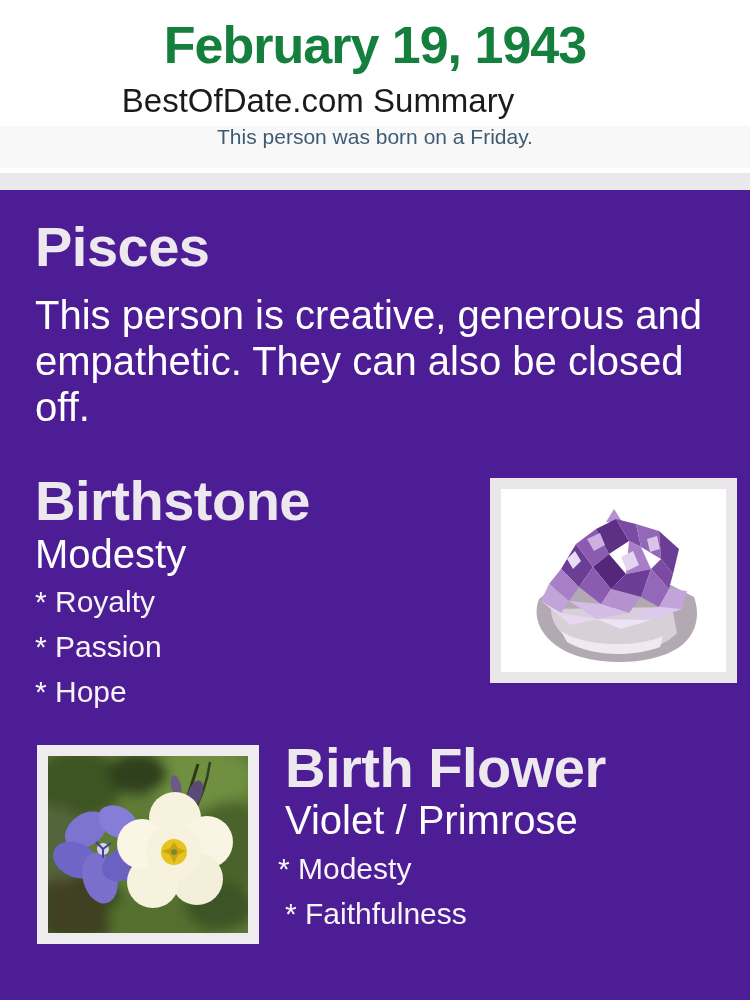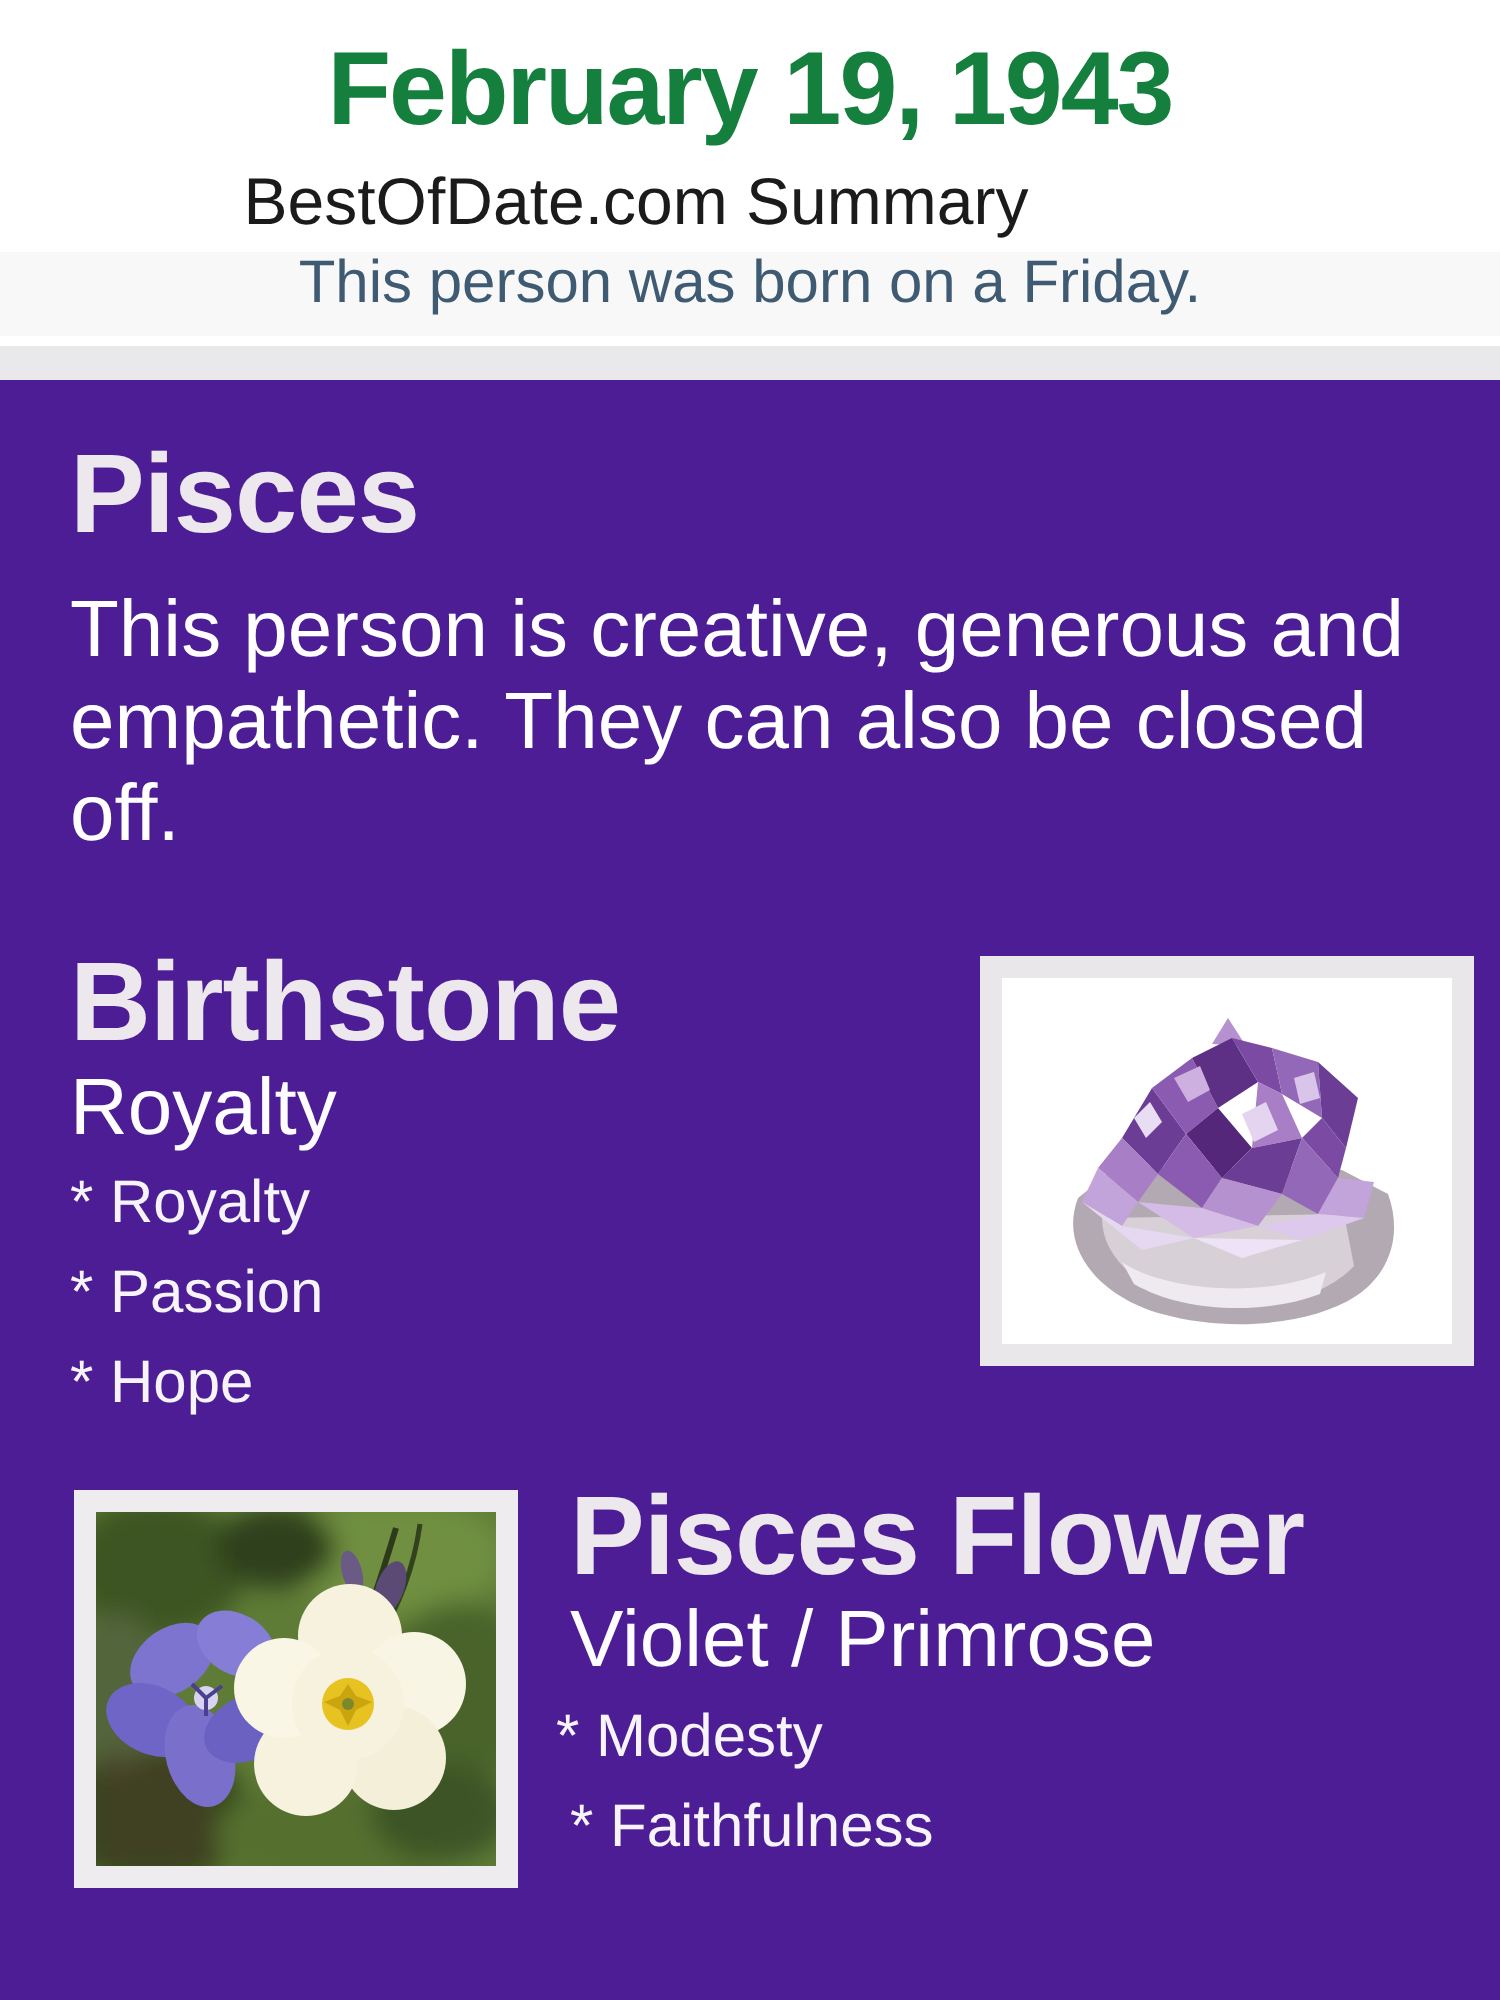--- a/index.html
+++ b/index.html
@@ -16,21 +16,21 @@
   }
   .site-summary{
     position:absolute;left:0;top:82px;width:636px;text-align:center;
     font-size:33px;font-weight:400;color:#1b1b1b;
   }
   .note-band{
     position:absolute;left:0;top:126px;width:750px;height:42px;background:#f8f8f8;
   }
   .birth-note{
     position:absolute;left:0;top:125px;width:750px;text-align:center;
-    font-size:30px;font-weight:400;color:#3F5B73;
+    font-size:21px;font-weight:400;color:#3F5B73;
   }
   .header-divider{
     position:absolute;left:0;top:173px;width:750px;height:17px;background:#E9E8EA;
   }
   
   .purple-main{
     position:absolute;left:0;top:190px;width:750px;height:810px;background:#4c1d95;
   }
   .h-big{
     position:absolute;font-size:56px;font-weight:700;color:#EDE8EE;
@@ -80,21 +80,21 @@
     <div class="birth-note">This person was born on a Friday.</div>
   </div>
   <div class="header-divider"></div>
 
   <div class="purple-main">
 
     <div class="h-big zodiac-title">Pisces</div>
     <div class="zodiac-desc">This person is creative, generous and empathetic. They can also be closed off.</div>
 
     <div class="h-big birthstone-title">Birthstone</div>
-    <div class="sub-name birthstone-name">Royalty</div>
+    <div class="sub-name birthstone-name">Modesty</div>
     <div class="trait bs-trait-1">* Passion</div>
     <div class="trait bs-trait-0">* Royalty</div>
     <div class="trait bs-trait-2">* Hope</div>
 
     <div class="photo-frame amethyst-frame">
       <svg viewBox="0 0 225 183" aria-label="amethyst">
         <rect width="225" height="183" fill="#ffffff"></rect>
 
         <path d="M38 110 C28 136 50 160 80 168 C112 177 154 174 177 159 C195 147 200 127 193 108 L170 96 L58 94 Z" fill="#b3a9b2"></path>
         <path d="M50 120 C50 142 72 158 102 163 C132 168 162 159 176 144 L171 118 Z" fill="#d7d0d6"></path>
@@ -166,19 +166,19 @@
         <circle cx="149" cy="123" r="26" fill="#f3efd8"></circle>
         <circle cx="105" cy="126" r="26" fill="#f6f2dd"></circle>
         <circle cx="94" cy="88" r="25" fill="#f9f6e6"></circle>
         <circle cx="126" cy="96" r="28" fill="#f6f2dd"></circle>
         <circle cx="126" cy="96" r="13" fill="#e7c322"></circle>
         <path d="M126 86 L130 92 L138 95 L130 99 L126 107 L122 99 L114 95 L122 92 Z" fill="#caa50f"></path>
         <circle cx="126" cy="96" r="3" fill="#7a8a2a"></circle>
       </svg>
     </div>
 
-    <div class="h-big bf-title">Pisces Flower</div>
+    <div class="h-big bf-title">Birth Flower</div>
     <div class="sub-name bf-name">Violet / Primrose</div>
     <div class="trait bf-trait-0">* Modesty</div>
     <div class="trait bf-trait-1">* Faithfulness</div>
 
   </div>
 </div>
 
 </body></html>

